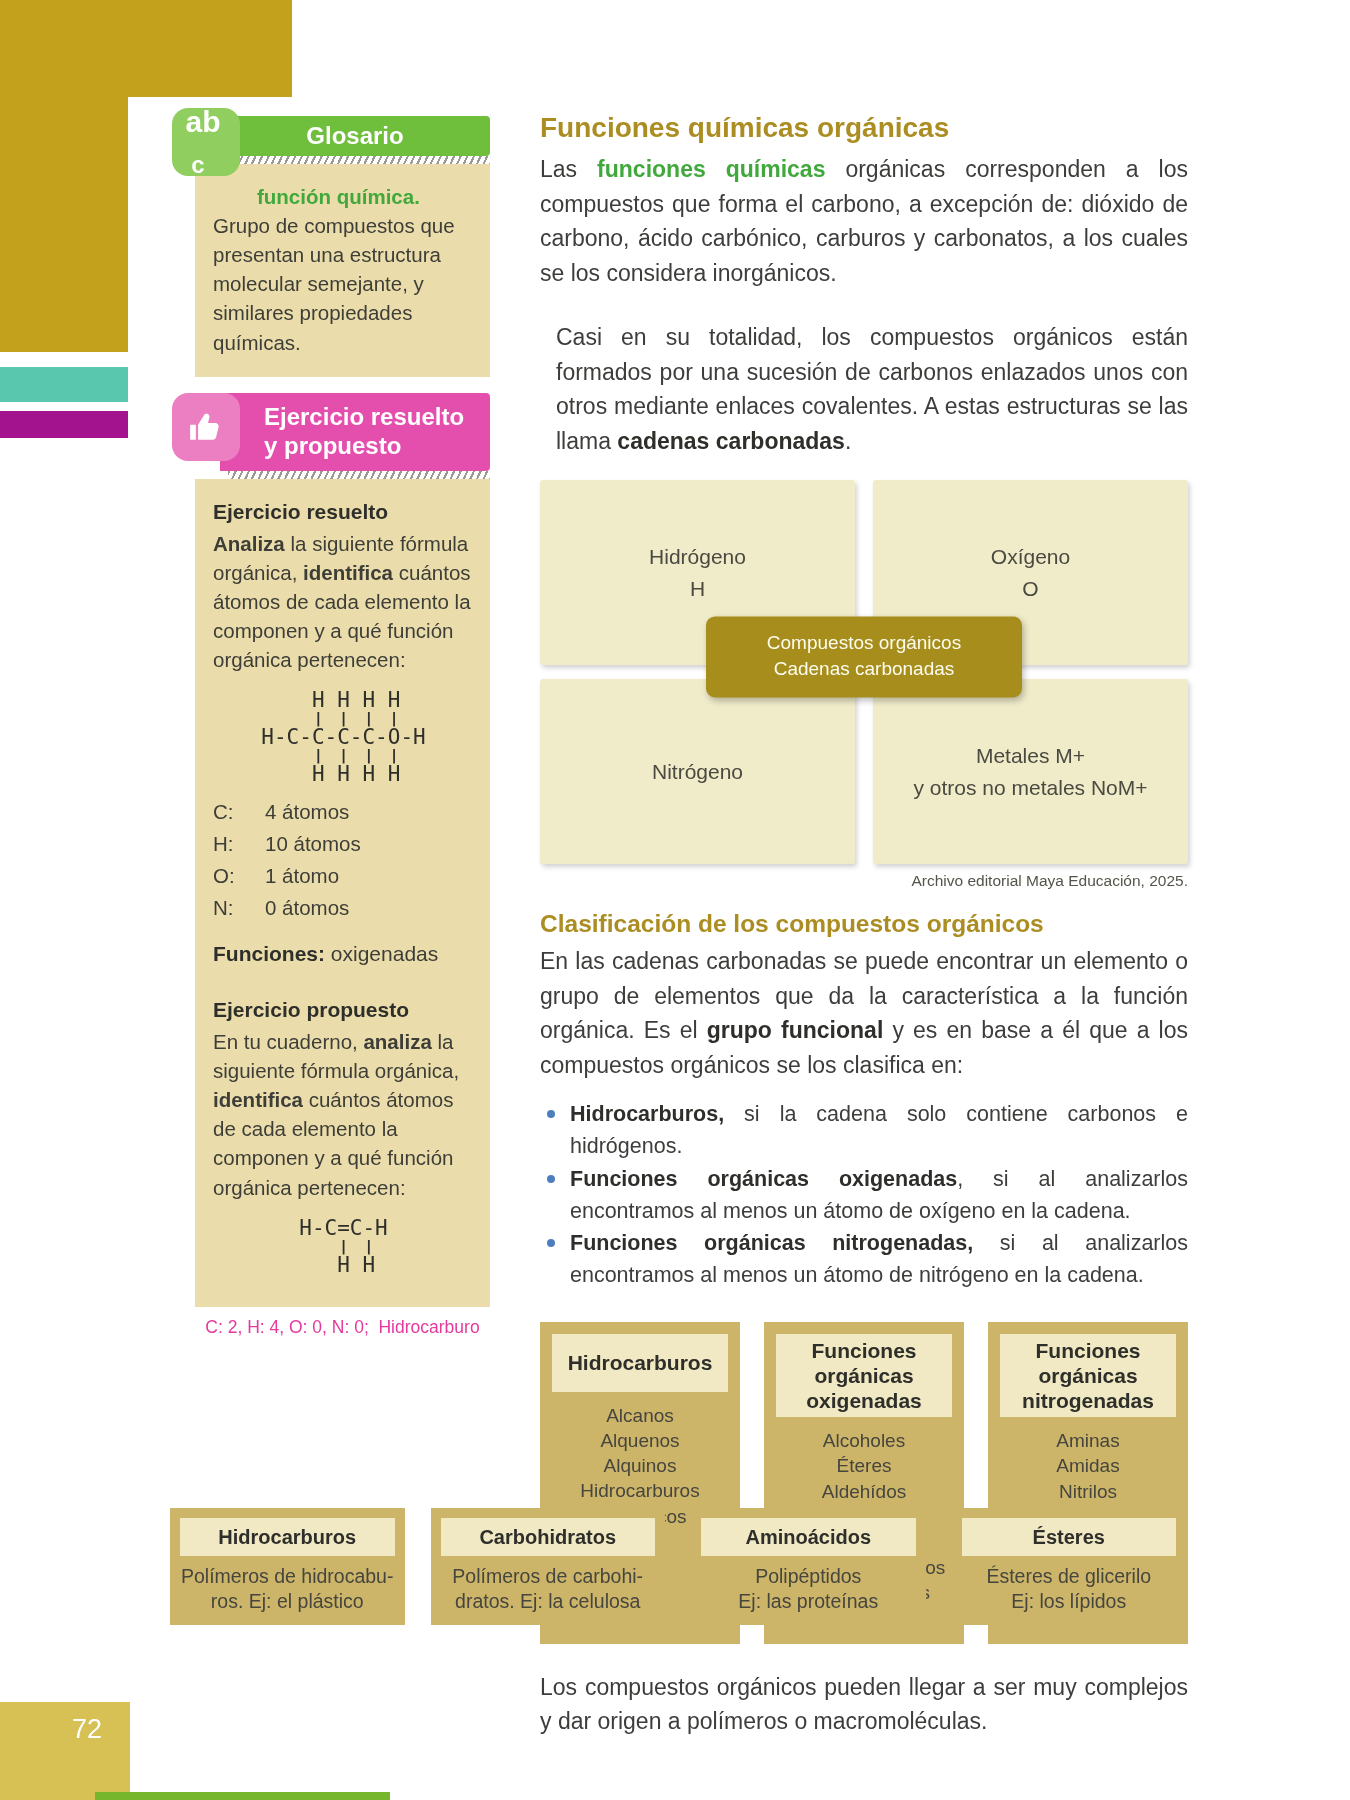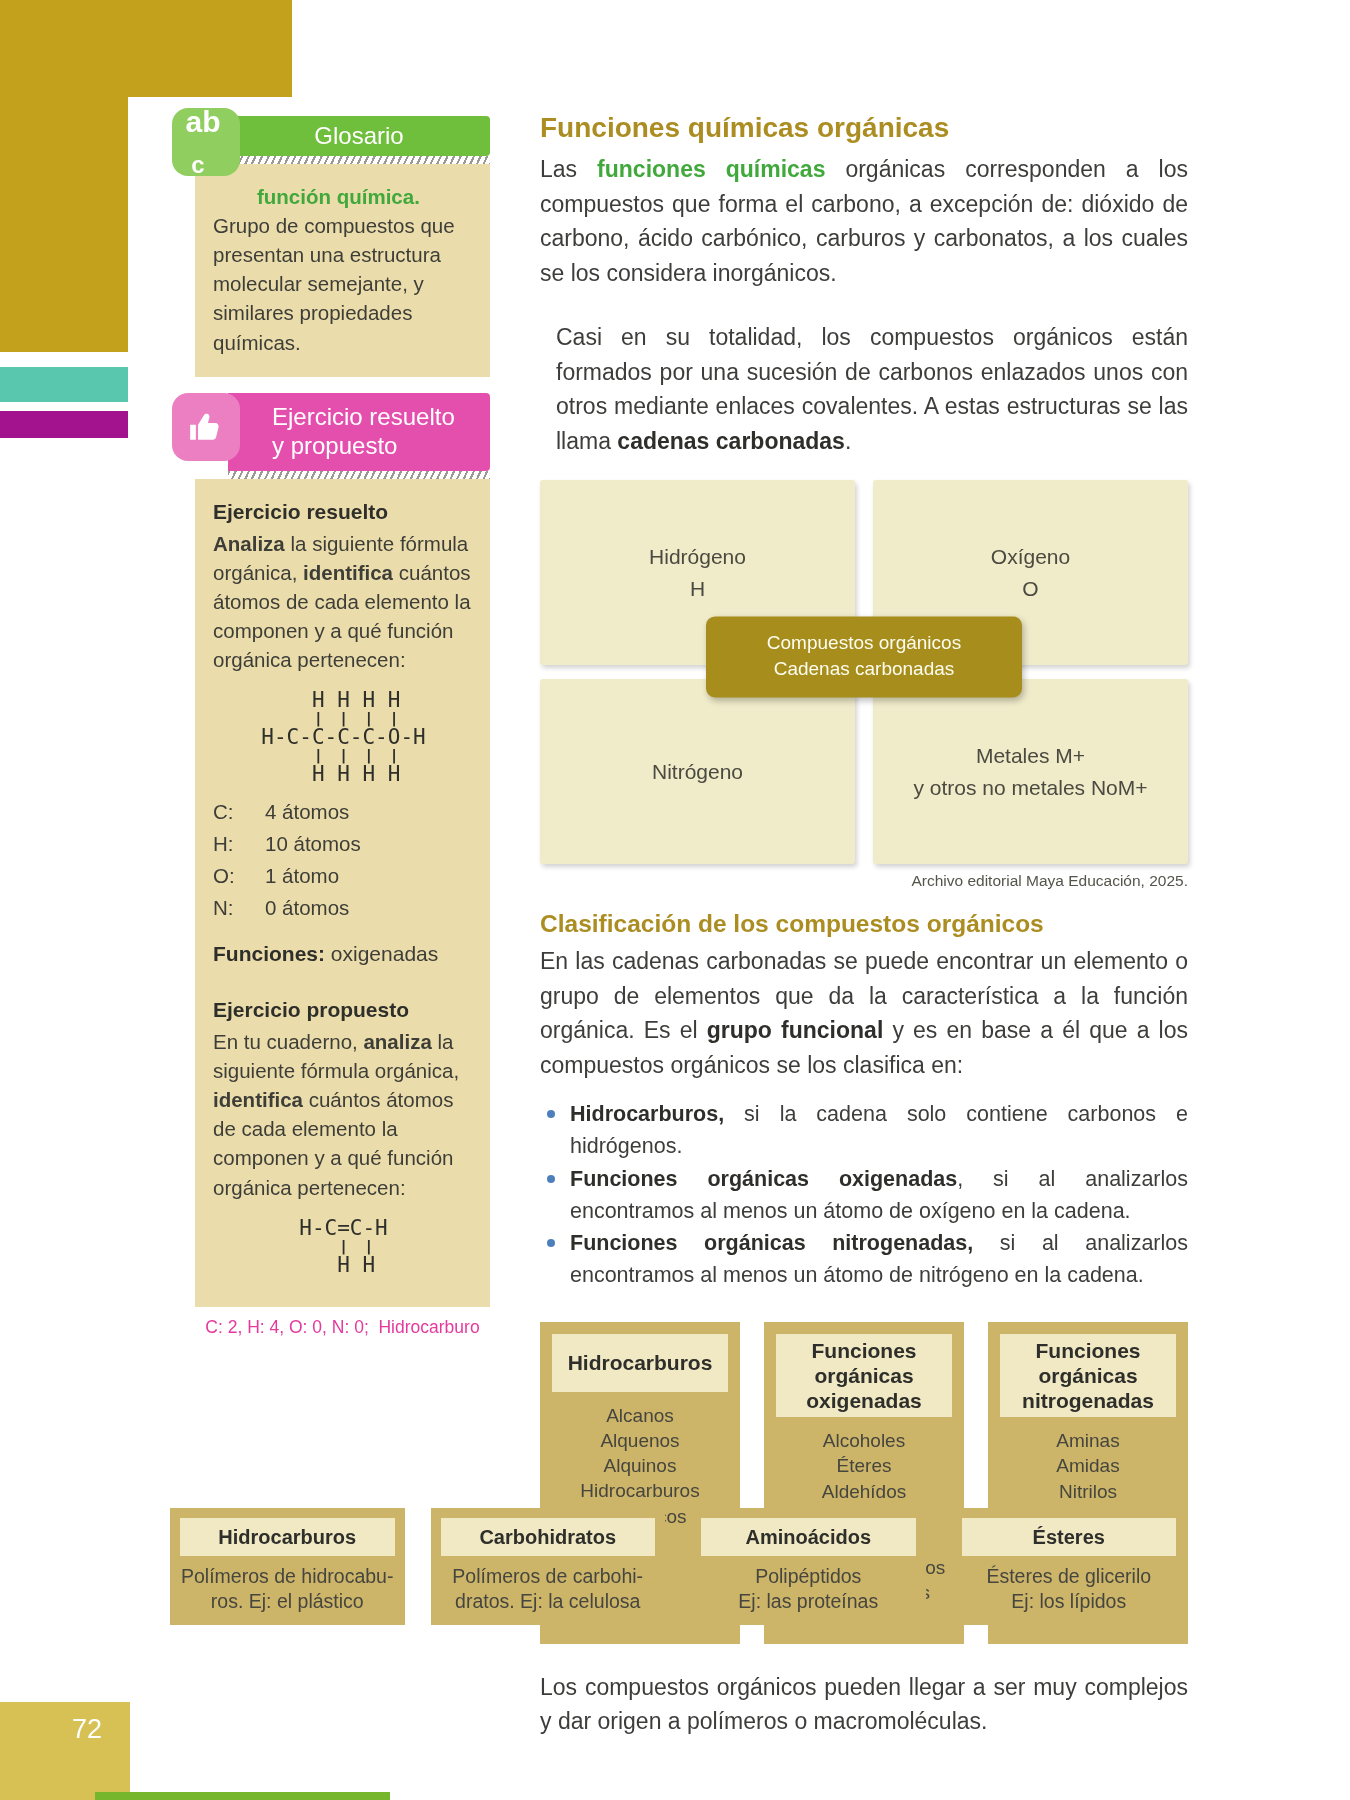--- a/index.html
+++ b/index.html
@@ -17,21 +17,21 @@
   .green-strip { position:absolute; left:95px; top:1792px; width:295px; height:8px; background:#75b62c; }
 
   
   .module { position:absolute; left:172px; width:318px; }
   .mod-icon { position:absolute; left:0; top:0; width:68px; height:68px; border-radius:16px; z-index:3;
               display:flex; flex-direction:column; align-items:center; justify-content:center; color:#fff;gap:20px; }
   .abc-icon { background:#90ce5f; }
   .abc-icon .l1 { font-size:30px; font-weight:bold; line-height:1; margin-left:-6px; }
   .abc-icon .l2 { font-size:24px; font-weight:bold; line-height:1; margin-top:-4px; margin-left:-16px; }
   .thumb-icon { background:#ec7fc2; }
-  .mod-bar { position:absolute; left:56px; right:0; background:#6fbe3c; color:#fff; font-weight:normal; z-index:2; }
+  .mod-bar { position:absolute; left:48px; right:0; background:#6fbe3c; color:#fff; font-weight:bold; z-index:2; }
   .hatch { position:absolute; left:56px; right:0; height:8px; z-index:2;
            background:repeating-linear-gradient(115deg, rgba(70,70,55,0.55) 0 2px, rgba(0,0,0,0) 2px 6px); }
   .mod-body { position:relative; margin-left:23px; background:#ebddab; padding:18px 16px 20px 18px;
               font-size:20.5px; line-height:1.42; color:#3e3e38; }
 
   
   .glossary { top:108px; }
   .glossary .mod-bar { top:8px; height:40px; display:flex; align-items:center; justify-content:center;
                        font-size:24px; border-radius:0 4px 4px 0; }
   .glossary .hatch { top:48px; }

